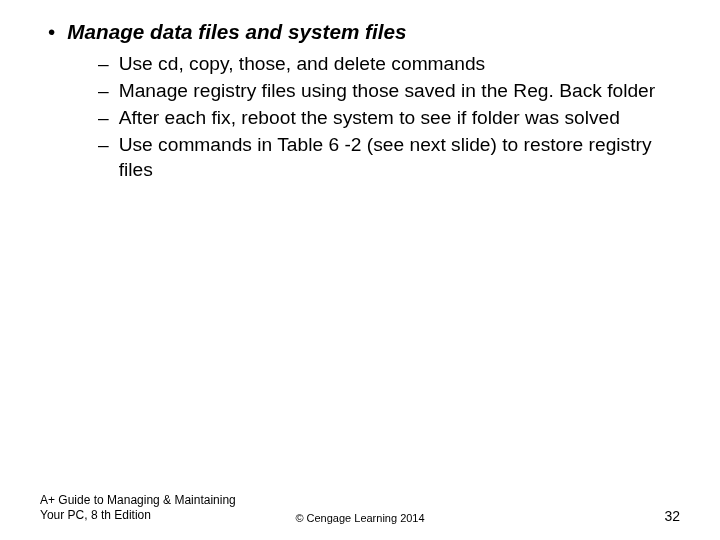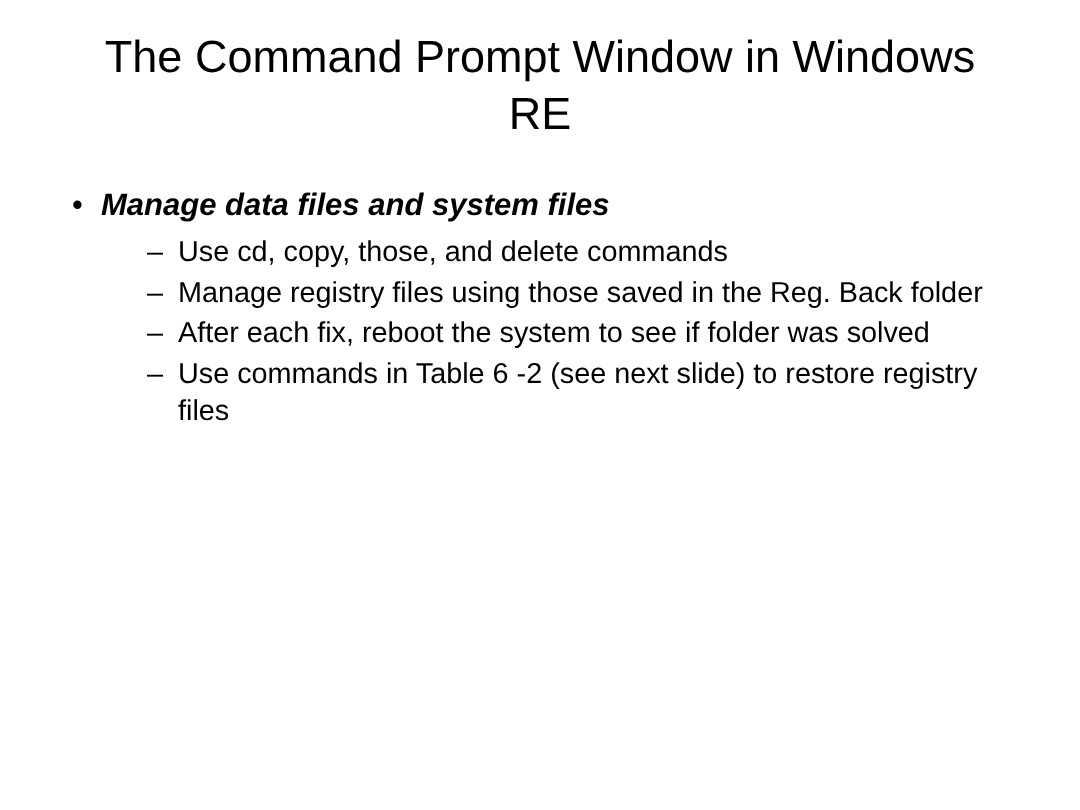--- a/index.html
+++ b/index.html
@@ -87,21 +87,20 @@
       font-size: 11px;
     }
     .footer-right {
       font-size: 14px;
     }
   </style>
 </head>
 <body>
 
 <div class="slide">
-  <h1 class="title">The Command Prompt Window in Windows RE</h1>
 
   <div class="content">
     <div class="bullet-1">
       <span class="marker">•</span>
       <span>Manage data files and system files</span>
     </div>
 
     <div class="sub-list">
       <div class="bullet-2">
         <span class="marker">–</span>
@@ -115,13 +114,18 @@
         <span class="marker">–</span>
         <span class="text">After each fix, reboot the system to see if folder was solved</span>
       </div>
       <div class="bullet-2">
         <span class="marker">–</span>
         <span class="text">Use commands in Table 6 -2 (see next slide) to restore registry files</span>
       </div>
     </div>
   </div>
 
+  <div class="footer">
+    <div class="footer-left">A+ Guide to Managing &amp; Maintaining Your PC, 8 th Edition</div>
+    <div class="footer-center">© Cengage Learning  2014</div>
+    <div class="footer-right">32</div>
+  </div>
 </div>
 
 </body></html>

